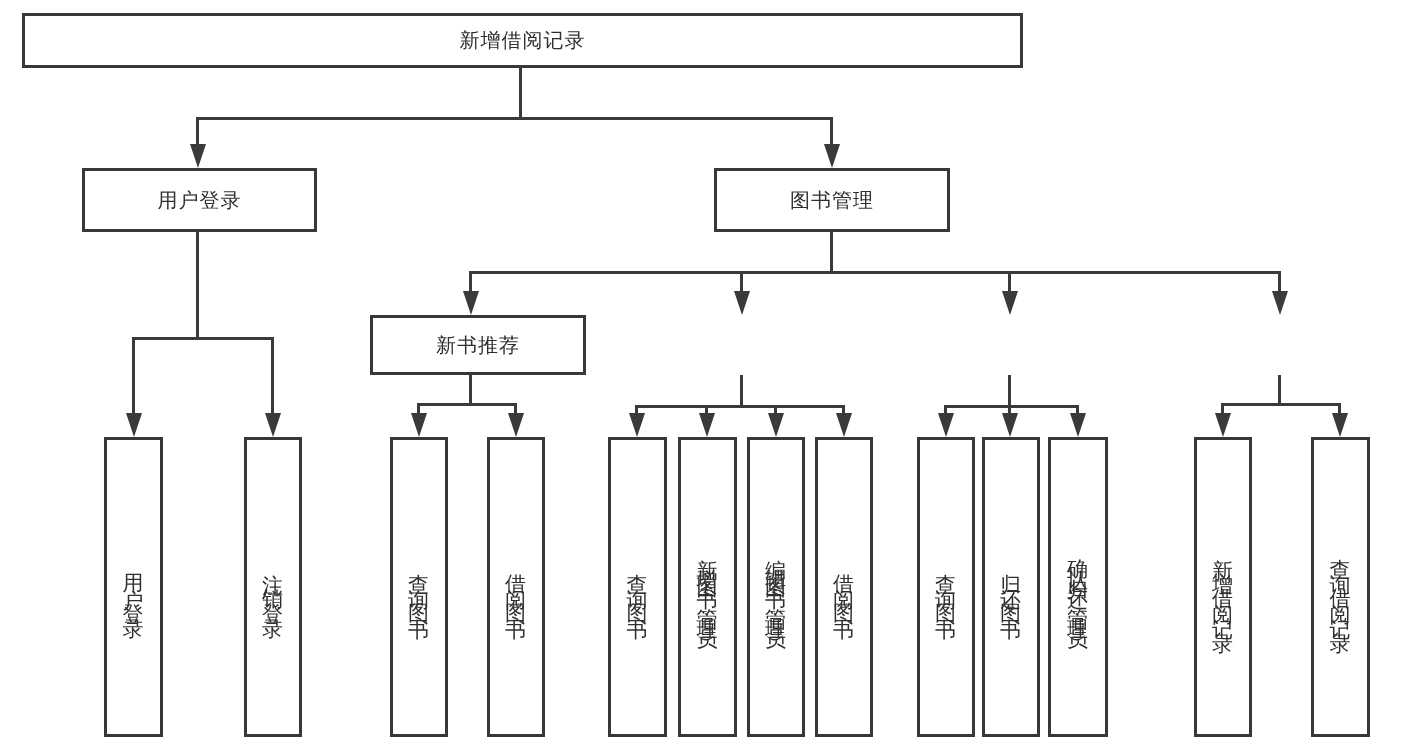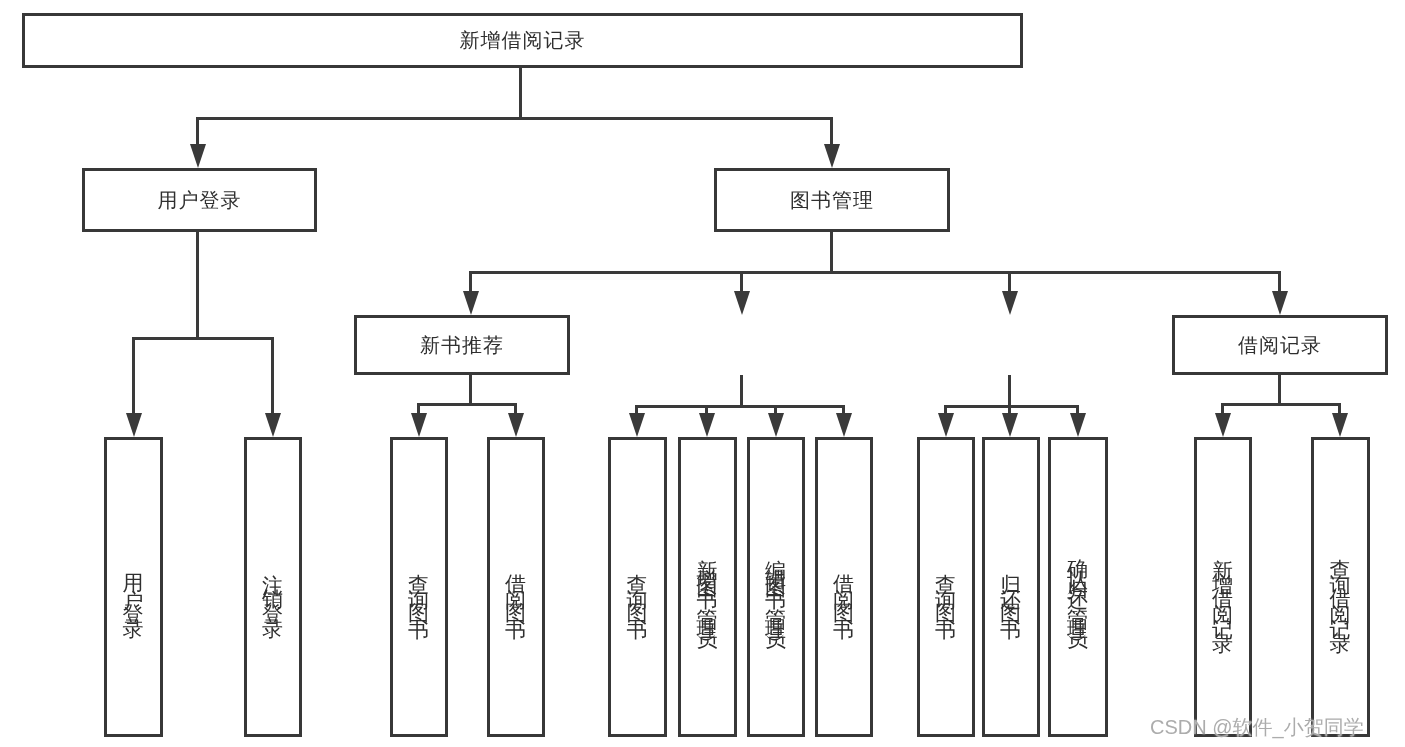--- a/index.html
+++ b/index.html
@@ -77,25 +77,22 @@
     <span>新增借阅记录</span>
   </div>
 
   <div class="node h-label" style="left:82px;top:168px;width:235px;height:64px;">
     <span>用户登录</span>
   </div>
   <div class="node h-label" style="left:714px;top:168px;width:236px;height:64px;">
     <span>图书管理</span>
   </div>
 
-  <div class="node h-label" style="left:354px;top:315px;width:216px;height:60px;">
+  <div class="node h-label" style="left:370px;top:315px;width:216px;height:60px;">
     <span>新书推荐</span>
-  </div>
-  <div class="node h-label" style="left:1172px;top:315px;width:216px;height:60px;">
-    <span>借阅记录</span>
   </div>
 
   <div class="leaf" style="left:104px;width:59px;">
     <span class="vtext">用户登录</span>
   </div>
   <div class="leaf" style="left:244px;width:58px;">
     <span class="vtext">注销登录</span>
   </div>
 
   <div class="leaf" style="left:390px;width:58px;">
@@ -187,15 +184,14 @@
   <div class="vl" style="left:1076px;top:406px;height:9px;"></div>
   <div class="arr" style="left:1070px;top:413px;"></div>
 
   <div class="vl" style="left:1278px;top:375px;height:29px;"></div>
   <div class="hl" style="left:1221px;top:403px;width:120px;"></div>
   <div class="vl" style="left:1221px;top:404px;height:11px;"></div>
   <div class="arr" style="left:1215px;top:413px;"></div>
   <div class="vl" style="left:1338px;top:404px;height:11px;"></div>
   <div class="arr" style="left:1332px;top:413px;"></div>
 
-  <div class="watermark">CSDN @软件_小贺同学</div>
 
 </div>
 
 </body></html>

